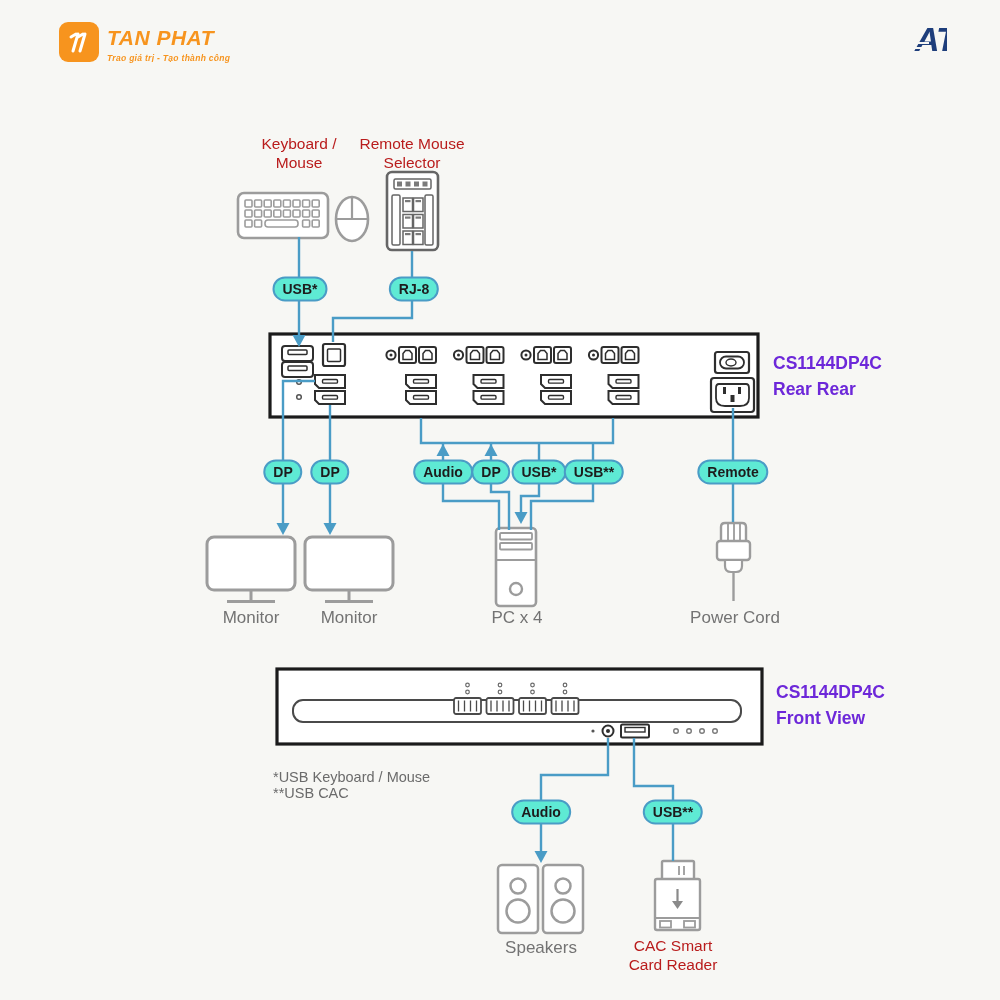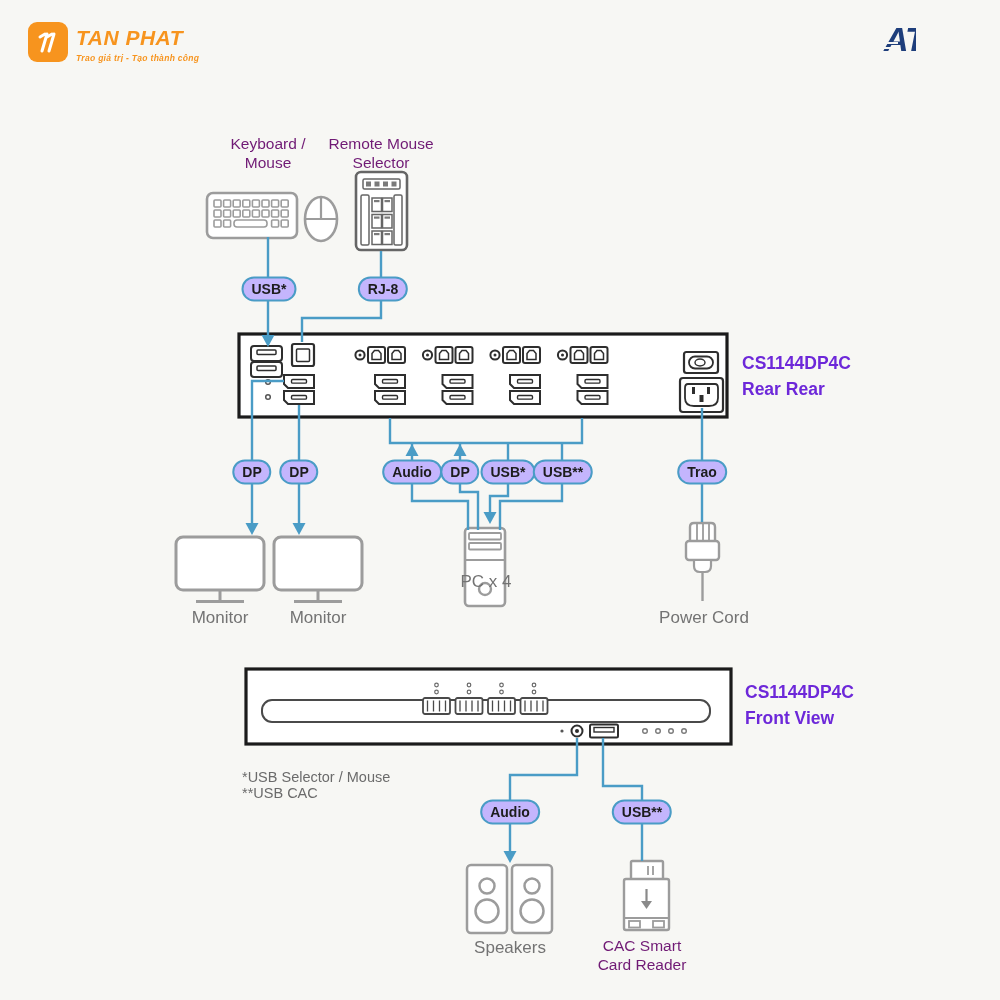--- a/index.html
+++ b/index.html
@@ -1,36 +1,36 @@
 <!DOCTYPE html>
 <html><head>
 <meta charset="utf-8">
 <style>
   html,body{margin:0;padding:0;}
   body{font-family:"Liberation Sans","DejaVu Sans",sans-serif;background:#f7f7f4;}
-  .stage{position:relative;width:916px;height:1000px;background:#f7f7f4;overflow:hidden;}
+  .stage{position:relative;width:916px;height:1000px;background:#f7f7f4;overflow:hidden;margin-left:31px;}
   .stage svg.diagram{position:absolute;left:0;top:0;z-index:1;}
   .txt{position:absolute;z-index:2;}
 
   
   .tp-logo{left:28px;top:22px;display:flex;align-items:flex-start;gap:8px;}
   .tp-text .tp-name{font-size:21px;font-weight:800;font-style:italic;color:#F7941E;letter-spacing:.5px;line-height:24px;margin-top:4px;}
   .tp-text .tp-tag{font-size:8.5px;font-weight:700;font-style:italic;color:#F7941E;margin-top:3px;letter-spacing:.3px;}
   .aten-logo{left:884px;top:20px;font-size:34px;font-weight:800;font-style:italic;color:#1E3E7B;letter-spacing:-1px;}
   .aten-stripes{position:absolute;left:-1px;bottom:6px;width:15px;height:12px;
     background:repeating-linear-gradient(to top,#f7f7f4 0 1.8px,rgba(0,0,0,0) 1.8px 4.4px);}
 
   
   .cap{color:#737373;font-size:17px;transform:translateX(-50%);white-space:nowrap;}
-  .cap2{color:#701a75;font-size:15.5px;line-height:19px;text-align:center;transform:translateX(-50%);white-space:nowrap;}
+  .cap2{color:#b91c1c;font-size:15.5px;line-height:19px;text-align:center;transform:translateX(-50%);white-space:nowrap;}
   .dtitle{color:#6d28d9;font-size:17.5px;font-weight:600;line-height:26px;white-space:nowrap;}
   .fnote{color:#6b6b6b;font-size:14.5px;line-height:16px;white-space:nowrap;}
 
   
-  .pill{position:absolute;z-index:3;transform:translate(-50%,-50%);background:#c4b5fd;
+  .pill{position:absolute;z-index:3;transform:translate(-50%,-50%);background:#5eead4;
     border:2.5px solid #4A9CC6;border-radius:13px;padding:2.5px 8px;
     font-size:14px;font-weight:700;color:#1d1d1d;white-space:nowrap;line-height:1.15;}
 </style>
 </head>
 <body>
 
 <div class="stage">
 
   <svg class="diagram" width="1000" height="1000" viewBox="0 0 1000 1000">
     <defs>
@@ -283,46 +283,46 @@
     <div>Selector</div>
   </div>
 
   <div class="txt dtitle" style="left:742px;top:350px">
     <div>CS1144DP4C</div>
     <div>Rear Rear</div>
   </div>
 
   <div class="txt cap" style="left:220px;top:608px">Monitor</div>
   <div class="txt cap" style="left:318px;top:608px">Monitor</div>
-  <div class="txt cap" style="left:486px;top:572px">PC x 4</div>
+  <div class="txt cap" style="left:486px;top:608px">PC x 4</div>
   <div class="txt cap" style="left:704px;top:608px">Power Cord</div>
 
   <div class="txt dtitle" style="left:745px;top:679px">
     <div>CS1144DP4C</div>
     <div>Front View</div>
   </div>
 
   <div class="txt fnote" style="left:242px;top:769px">
-    <div>*USB Selector / Mouse</div>
+    <div>*USB Keyboard / Mouse</div>
     <div>**USB CAC</div>
   </div>
 
   <div class="txt cap" style="left:510px;top:938px">Speakers</div>
   <div class="txt cap2" style="left:642px;top:936px">
     <div>CAC Smart</div>
     <div>Card Reader</div>
   </div>
 
   <div class="pill" style="left:269px;top:289px">USB*</div>
   <div class="pill" style="left:383px;top:289px">RJ-8</div>
 
   <div class="pill" style="left:252px;top:472px">DP</div>
   <div class="pill" style="left:299px;top:472px">DP</div>
   <div class="pill" style="left:412px;top:472px">Audio</div>
   <div class="pill" style="left:460px;top:472px">DP</div>
   <div class="pill" style="left:508px;top:472px">USB*</div>
   <div class="pill" style="left:563px;top:472px">USB**</div>
-  <div class="pill" style="left:702px;top:472px">Trao</div>
+  <div class="pill" style="left:702px;top:472px">Remote</div>
 
   <div class="pill" style="left:510px;top:812px">Audio</div>
   <div class="pill" style="left:642px;top:812px">USB**</div>
 
 </div>
 
 </body></html>

